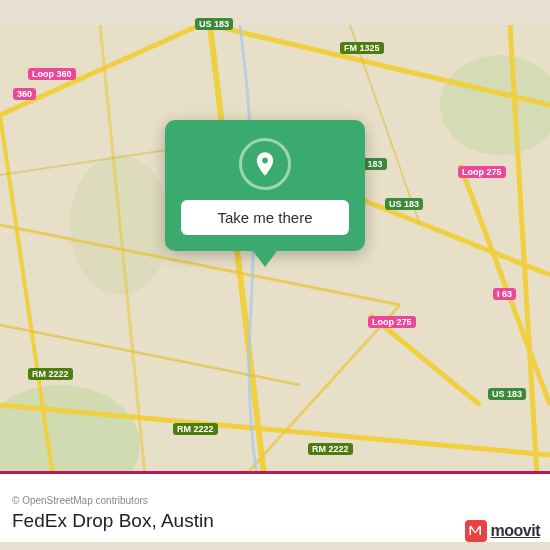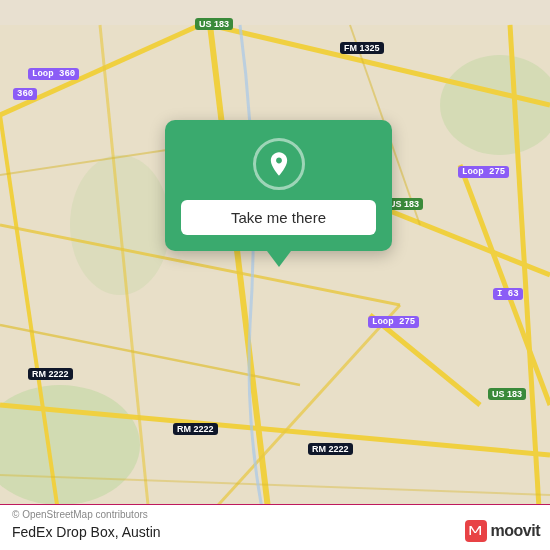--- a/index.html
+++ b/index.html
@@ -25,21 +25,21 @@
       position: absolute;
       top: 0; left: 0;
       width: 100%; height: 100%;
     }
 
     
     .popup-card {
       position: absolute;
       top: 120px;
       left: 165px;
-      width: 227px;
+      width: 200px;
       background: #3aaa6e;
       border-radius: 10px;
       display: flex;
       flex-direction: column;
       align-items: center;
       padding: 18px 16px 16px;
       box-shadow: 0 4px 16px rgba(0,0,0,0.25);
       z-index: 10;
     }
 
@@ -81,37 +81,37 @@
       font-size: 15px;
       font-weight: 500;
       cursor: pointer;
       width: 100%;
       text-align: center;
     }
 
     
     .bottom-bar {
       position: absolute;
-      bottom: 0;
+      bottom: 8px;
       left: 0;
       width: 100%;
       background: white;
-      padding: 4px 12px 10px;
+      padding: 21px 12px 10px;
       z-index: 10;
-      border-top: 1px solid #be185d;
+      border-top: 3px solid #be185d;
     }
 
     .copyright-line {
       font-size: 10px;
       color: #888;
       margin-bottom: 4px;
     }
 
     .location-name {
-      font-size: 14px;
+      font-size: 19px;
       color: #222;
       font-weight: 400;
     }
 
     
     .moovit-logo {
       position: absolute;
       bottom: 8px;
       right: 10px;
       display: flex;
@@ -131,36 +131,37 @@
       display: flex;
       align-items: center;
       justify-content: center;
     }
 
     .moovit-text {
       font-size: 16px;
       font-weight: 600;
       color: #333;
       letter-spacing: -0.5px;
+      text-decoration: underline;
     }
 
     
     .road-label {
       position: absolute;
       font-size: 9px;
       font-weight: bold;
       color: white;
       padding: 1px 4px;
       border-radius: 3px;
       z-index: 5;
     }
 
     .label-green { background: #3a8a3a; }
-    .label-blue { background: #8b5cf6; font-family: Liberation Mono, monospace; }
-    .label-brown { background: #0f172a; }
+    .label-blue { background: #ec4899; }
+    .label-brown { background: #4d7c0f; }
   </style>
 </head>
 <body>
 
 <div id="map-container">
 
   <svg id="map-svg" viewBox="0 0 550 500" xmlns="http://www.w3.org/2000/svg">
 
     <rect width="550" height="500" fill="#e8dfc8"></rect>
 

